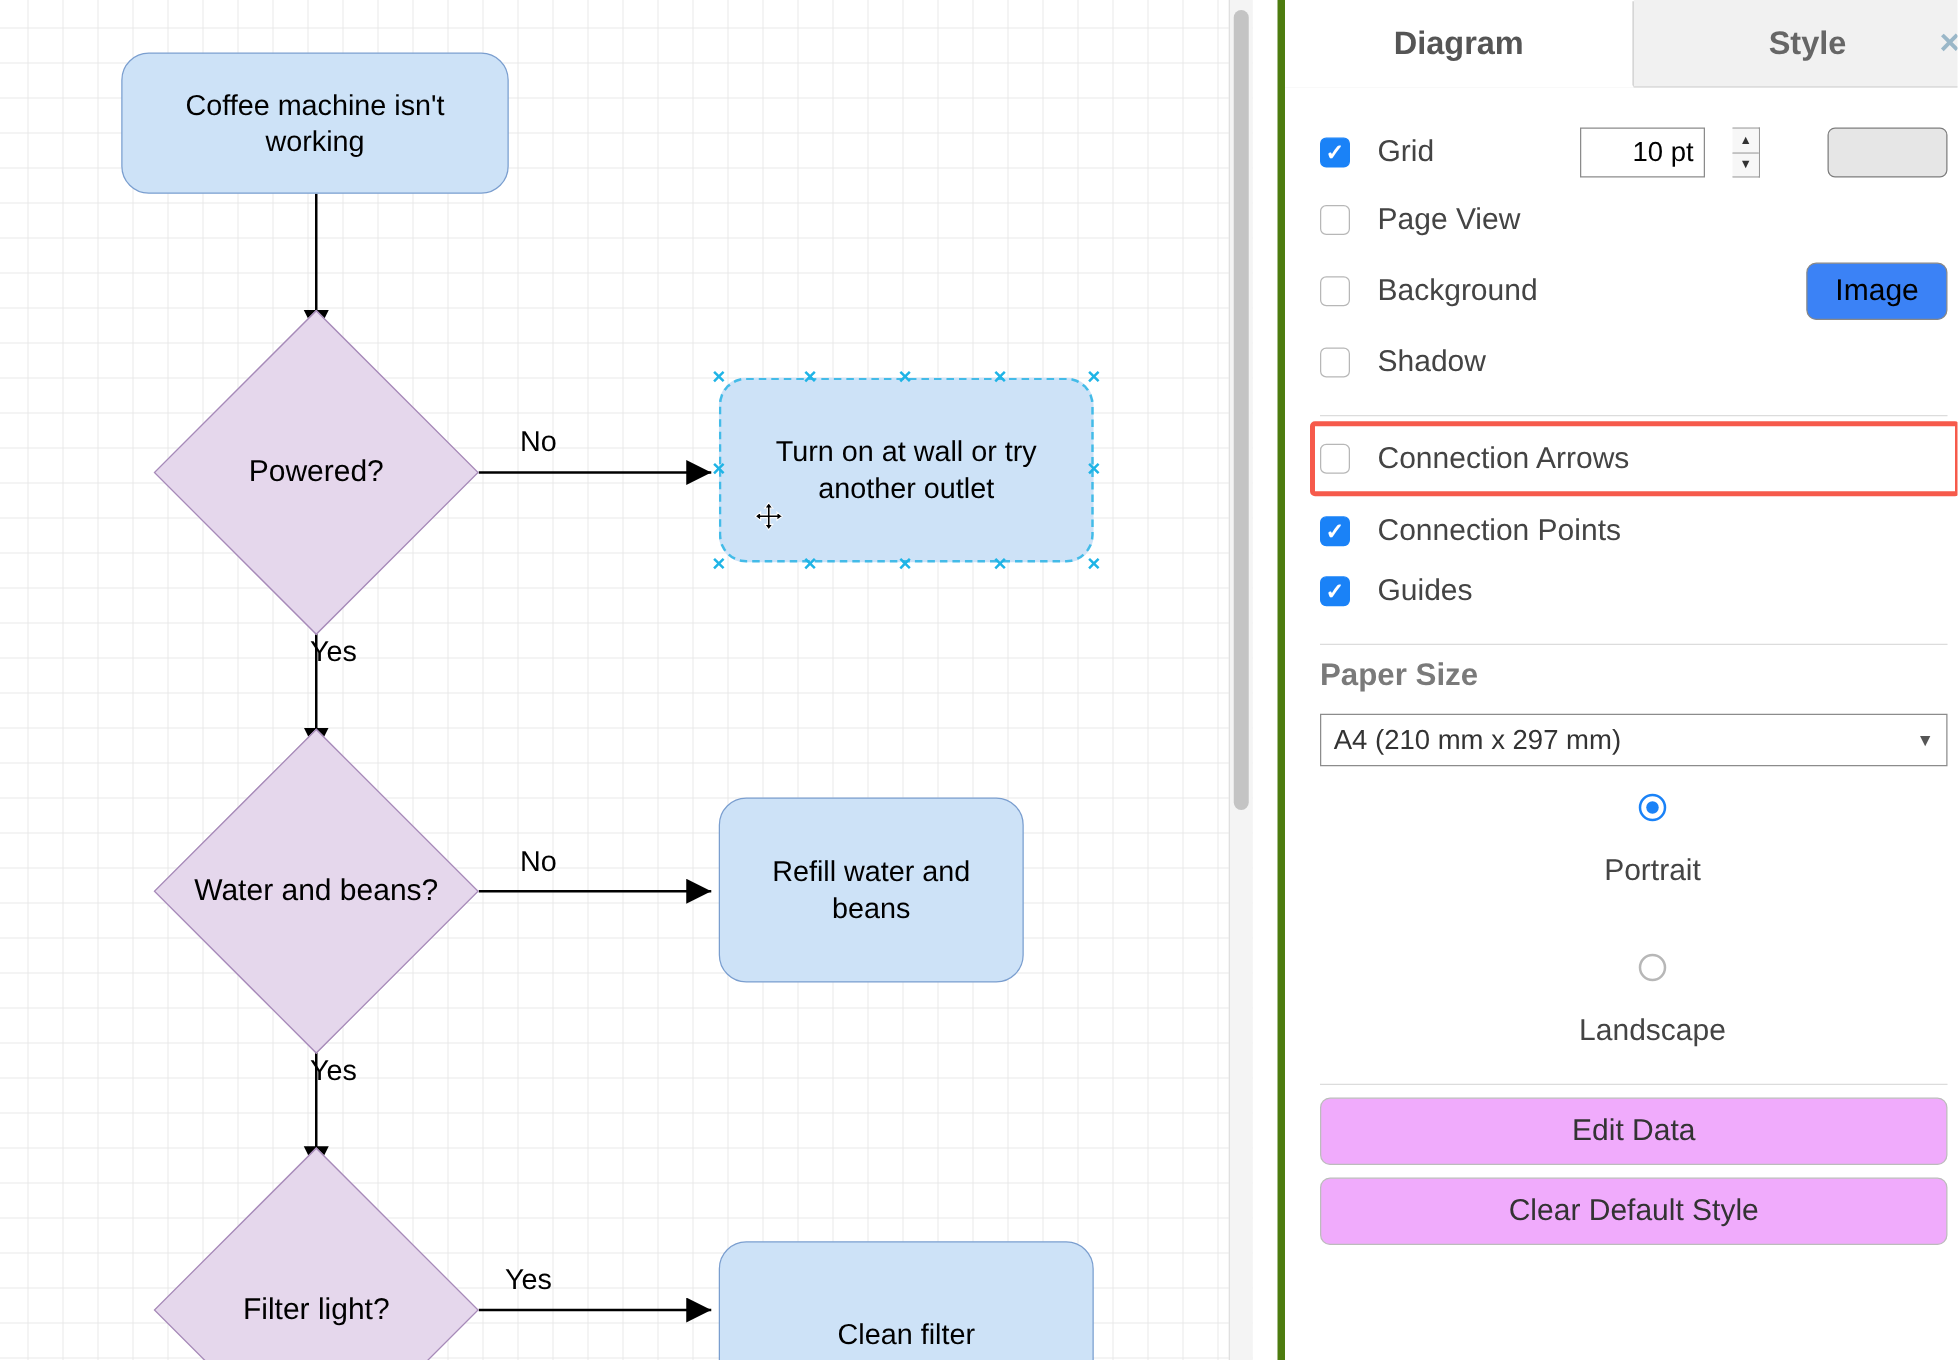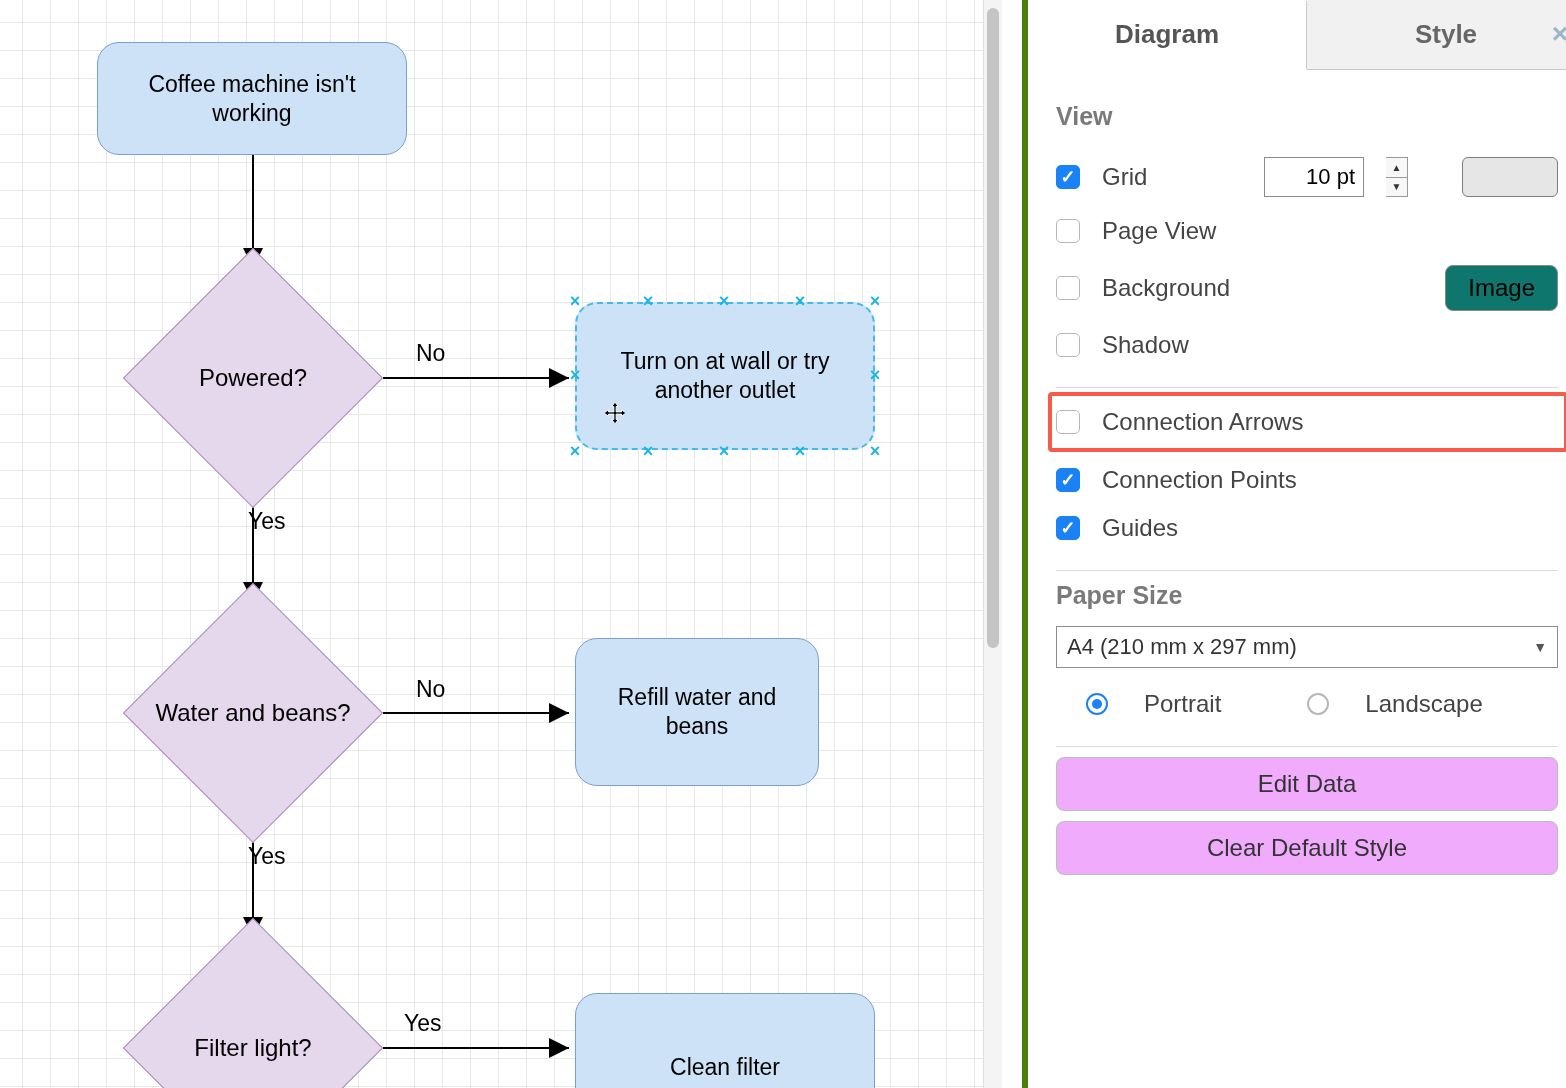--- a/index.html
+++ b/index.html
@@ -215,21 +215,21 @@
   border:1px solid #7d7d7d;
   border-radius:6px;
   background:#e6e6e6;
   cursor:pointer;
 }
 .btn {
   border:1px solid #888;
   border-radius:8px;
   padding:8px 22px;
   font-size:24px;
-  background:#0f766e;
+  background:#3b82f6;
   cursor:pointer;
 }
 .wide-btn {
   display:block;
   width:100%;
   border:1px solid #bcbcbc;
   border-radius:8px;
   padding:12px 0;
   font-size:24px;
   background:#f0abfc;
@@ -365,21 +365,20 @@
     <div class="tab active">
       <span>Diagram</span>
     </div>
     <div class="tab inactive">
       <span>Style</span>
     </div>
   </div>
   <div class="closex">×</div>
 
   <div class="panel-body">
-    <div class="section-title">View</div>
 
     <div class="row">
       <span class="cb checked"></span>
       <span class="lbl">Grid</span>
       <span style="flex:1"></span>
       <input class="num-input" value="10 pt" style="">
       <div class="spin">
           <div>▲</div>
           <div>▼</div>
         </div>
@@ -428,21 +427,21 @@
 
     <div class="divider"></div>
 
     <div class="section-title">Paper Size</div>
 
     <div class="select">
       <span>A4 (210 mm x 297 mm)</span>
       <span style="font-size:14px;color:#555;">▼</span>
     </div>
 
-    <div class="row" style="gap:36px; padding-left:30px; margin-top:12px;">
+    <div class="row" style="gap:26px; padding-left:30px; margin-top:12px;flex-direction:column;">
       <span class="radio on"></span>
       <span class="lbl">Portrait</span>
       <span style="width:14px"></span>
       <span class="radio off"></span>
       <span class="lbl">Landscape</span>
     </div>
 
     <div class="divider"></div>
 
     <button class="wide-btn">

